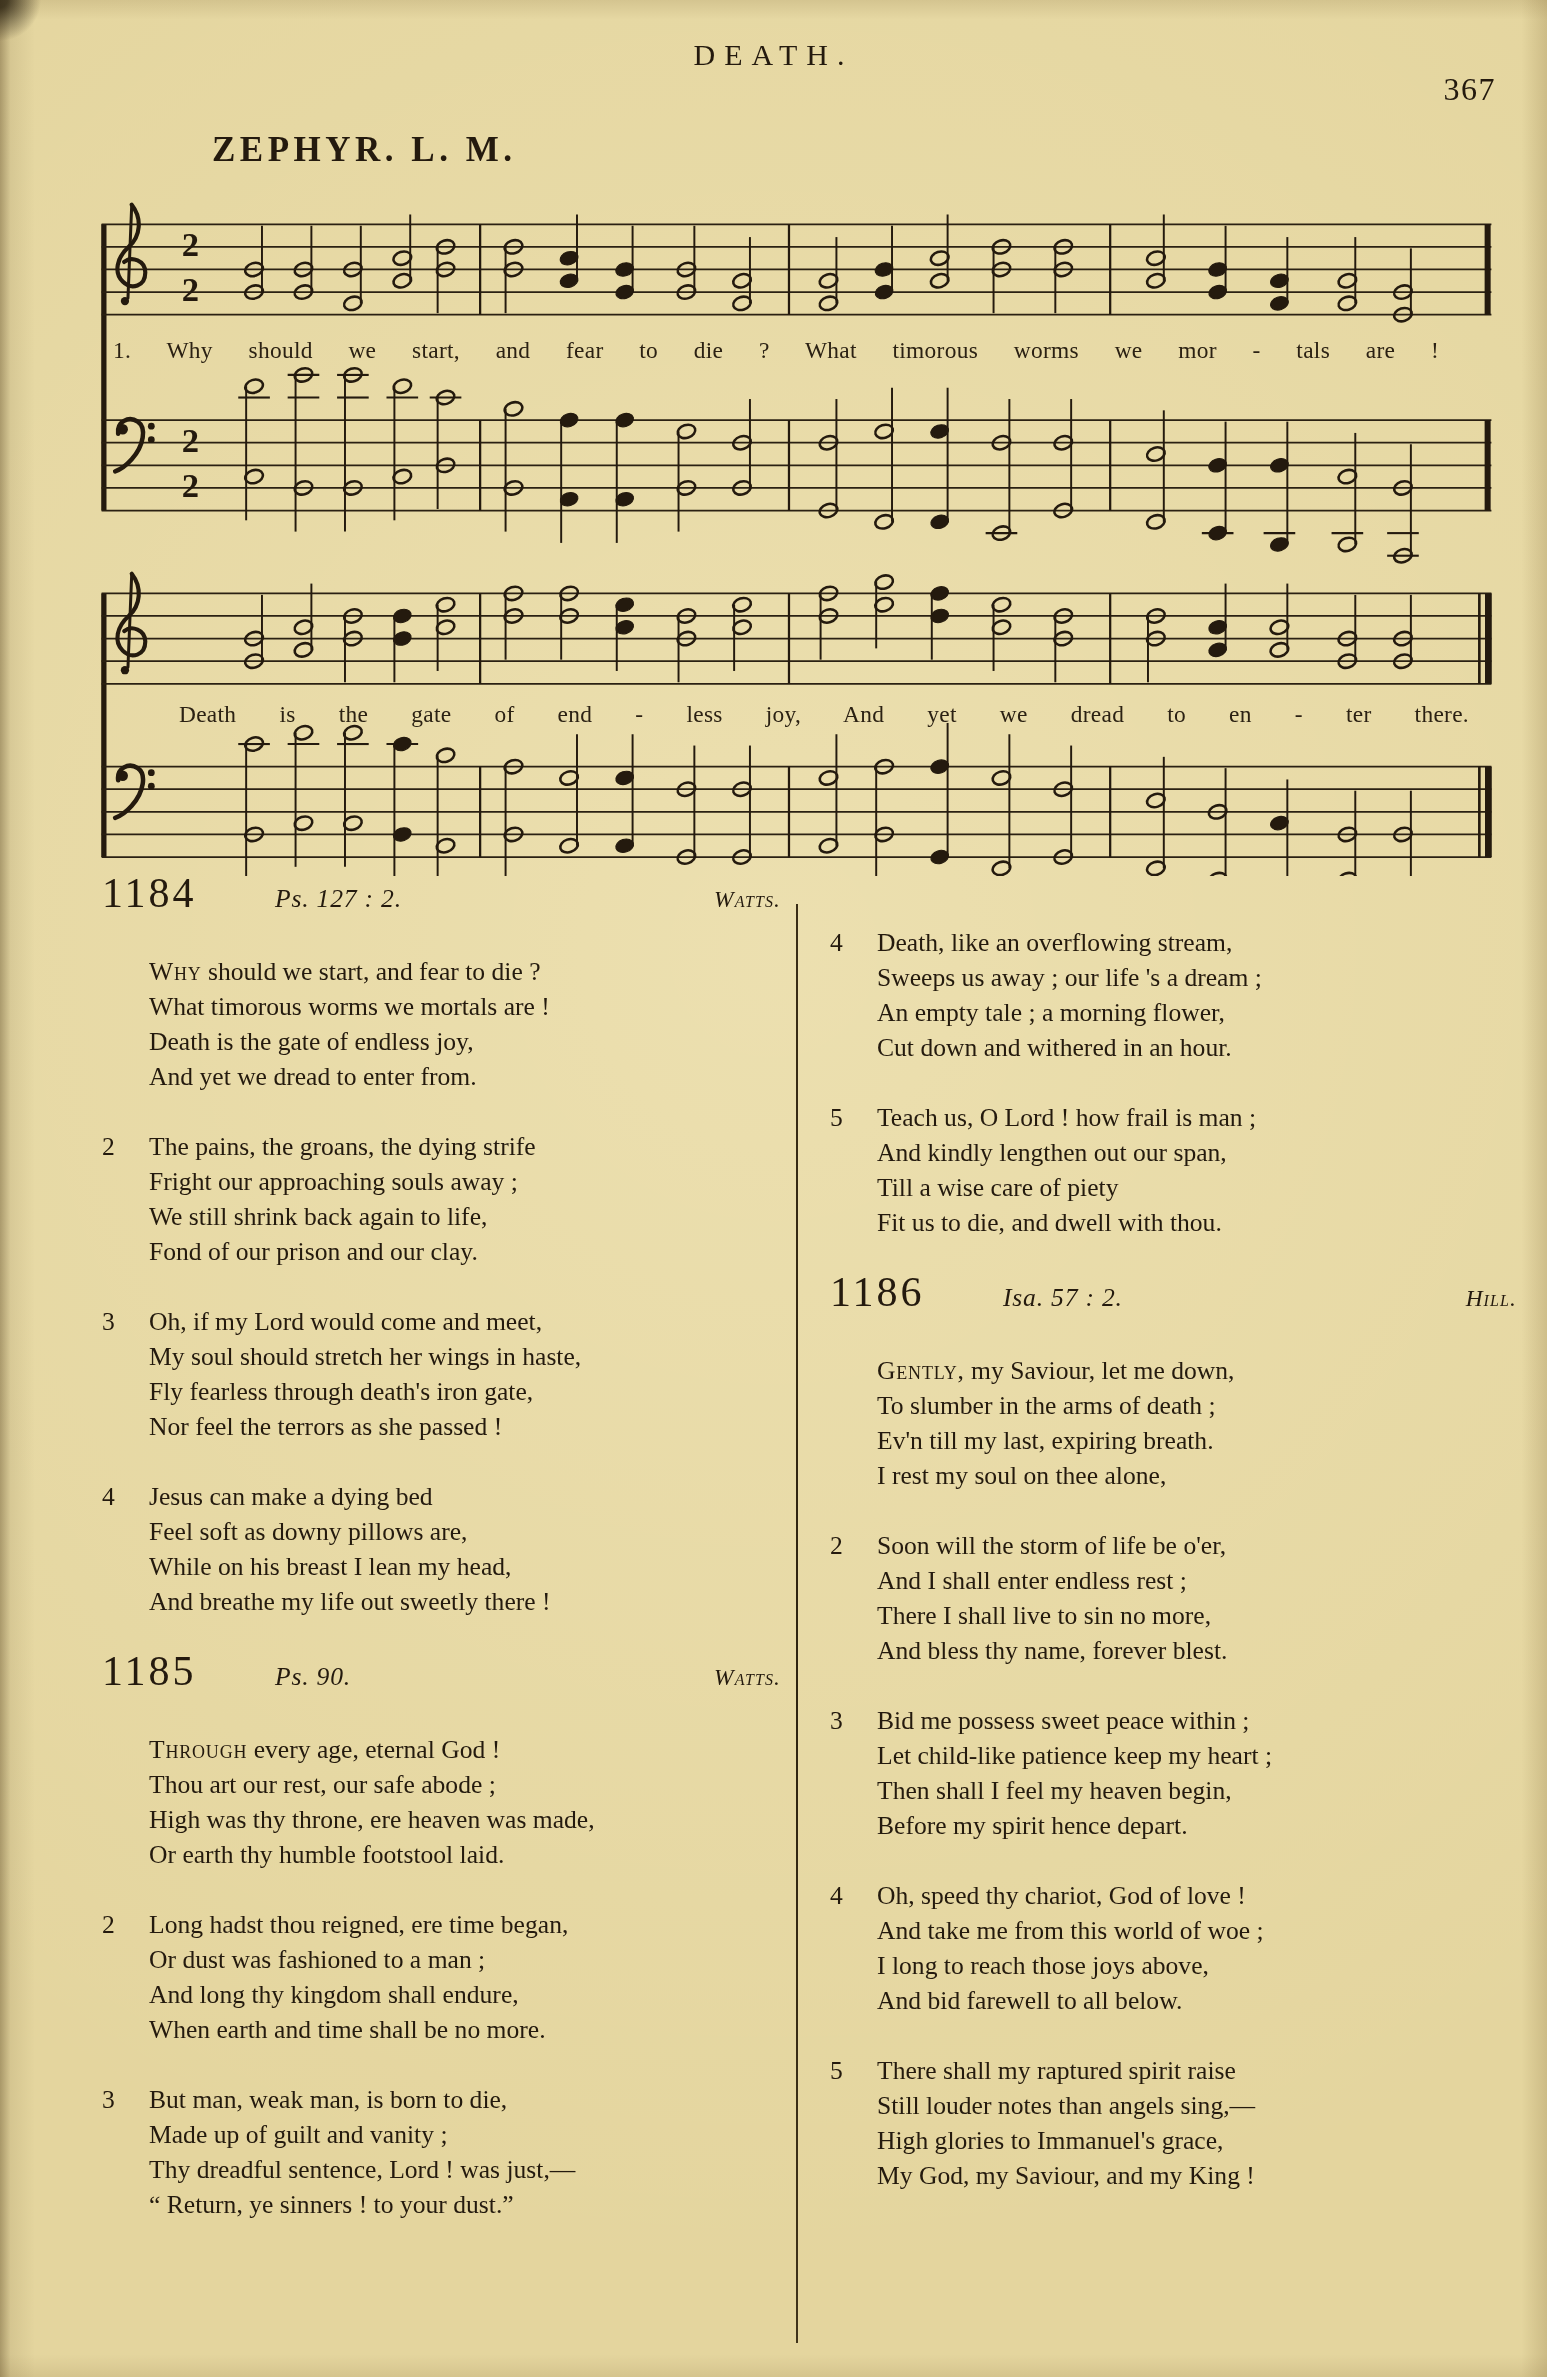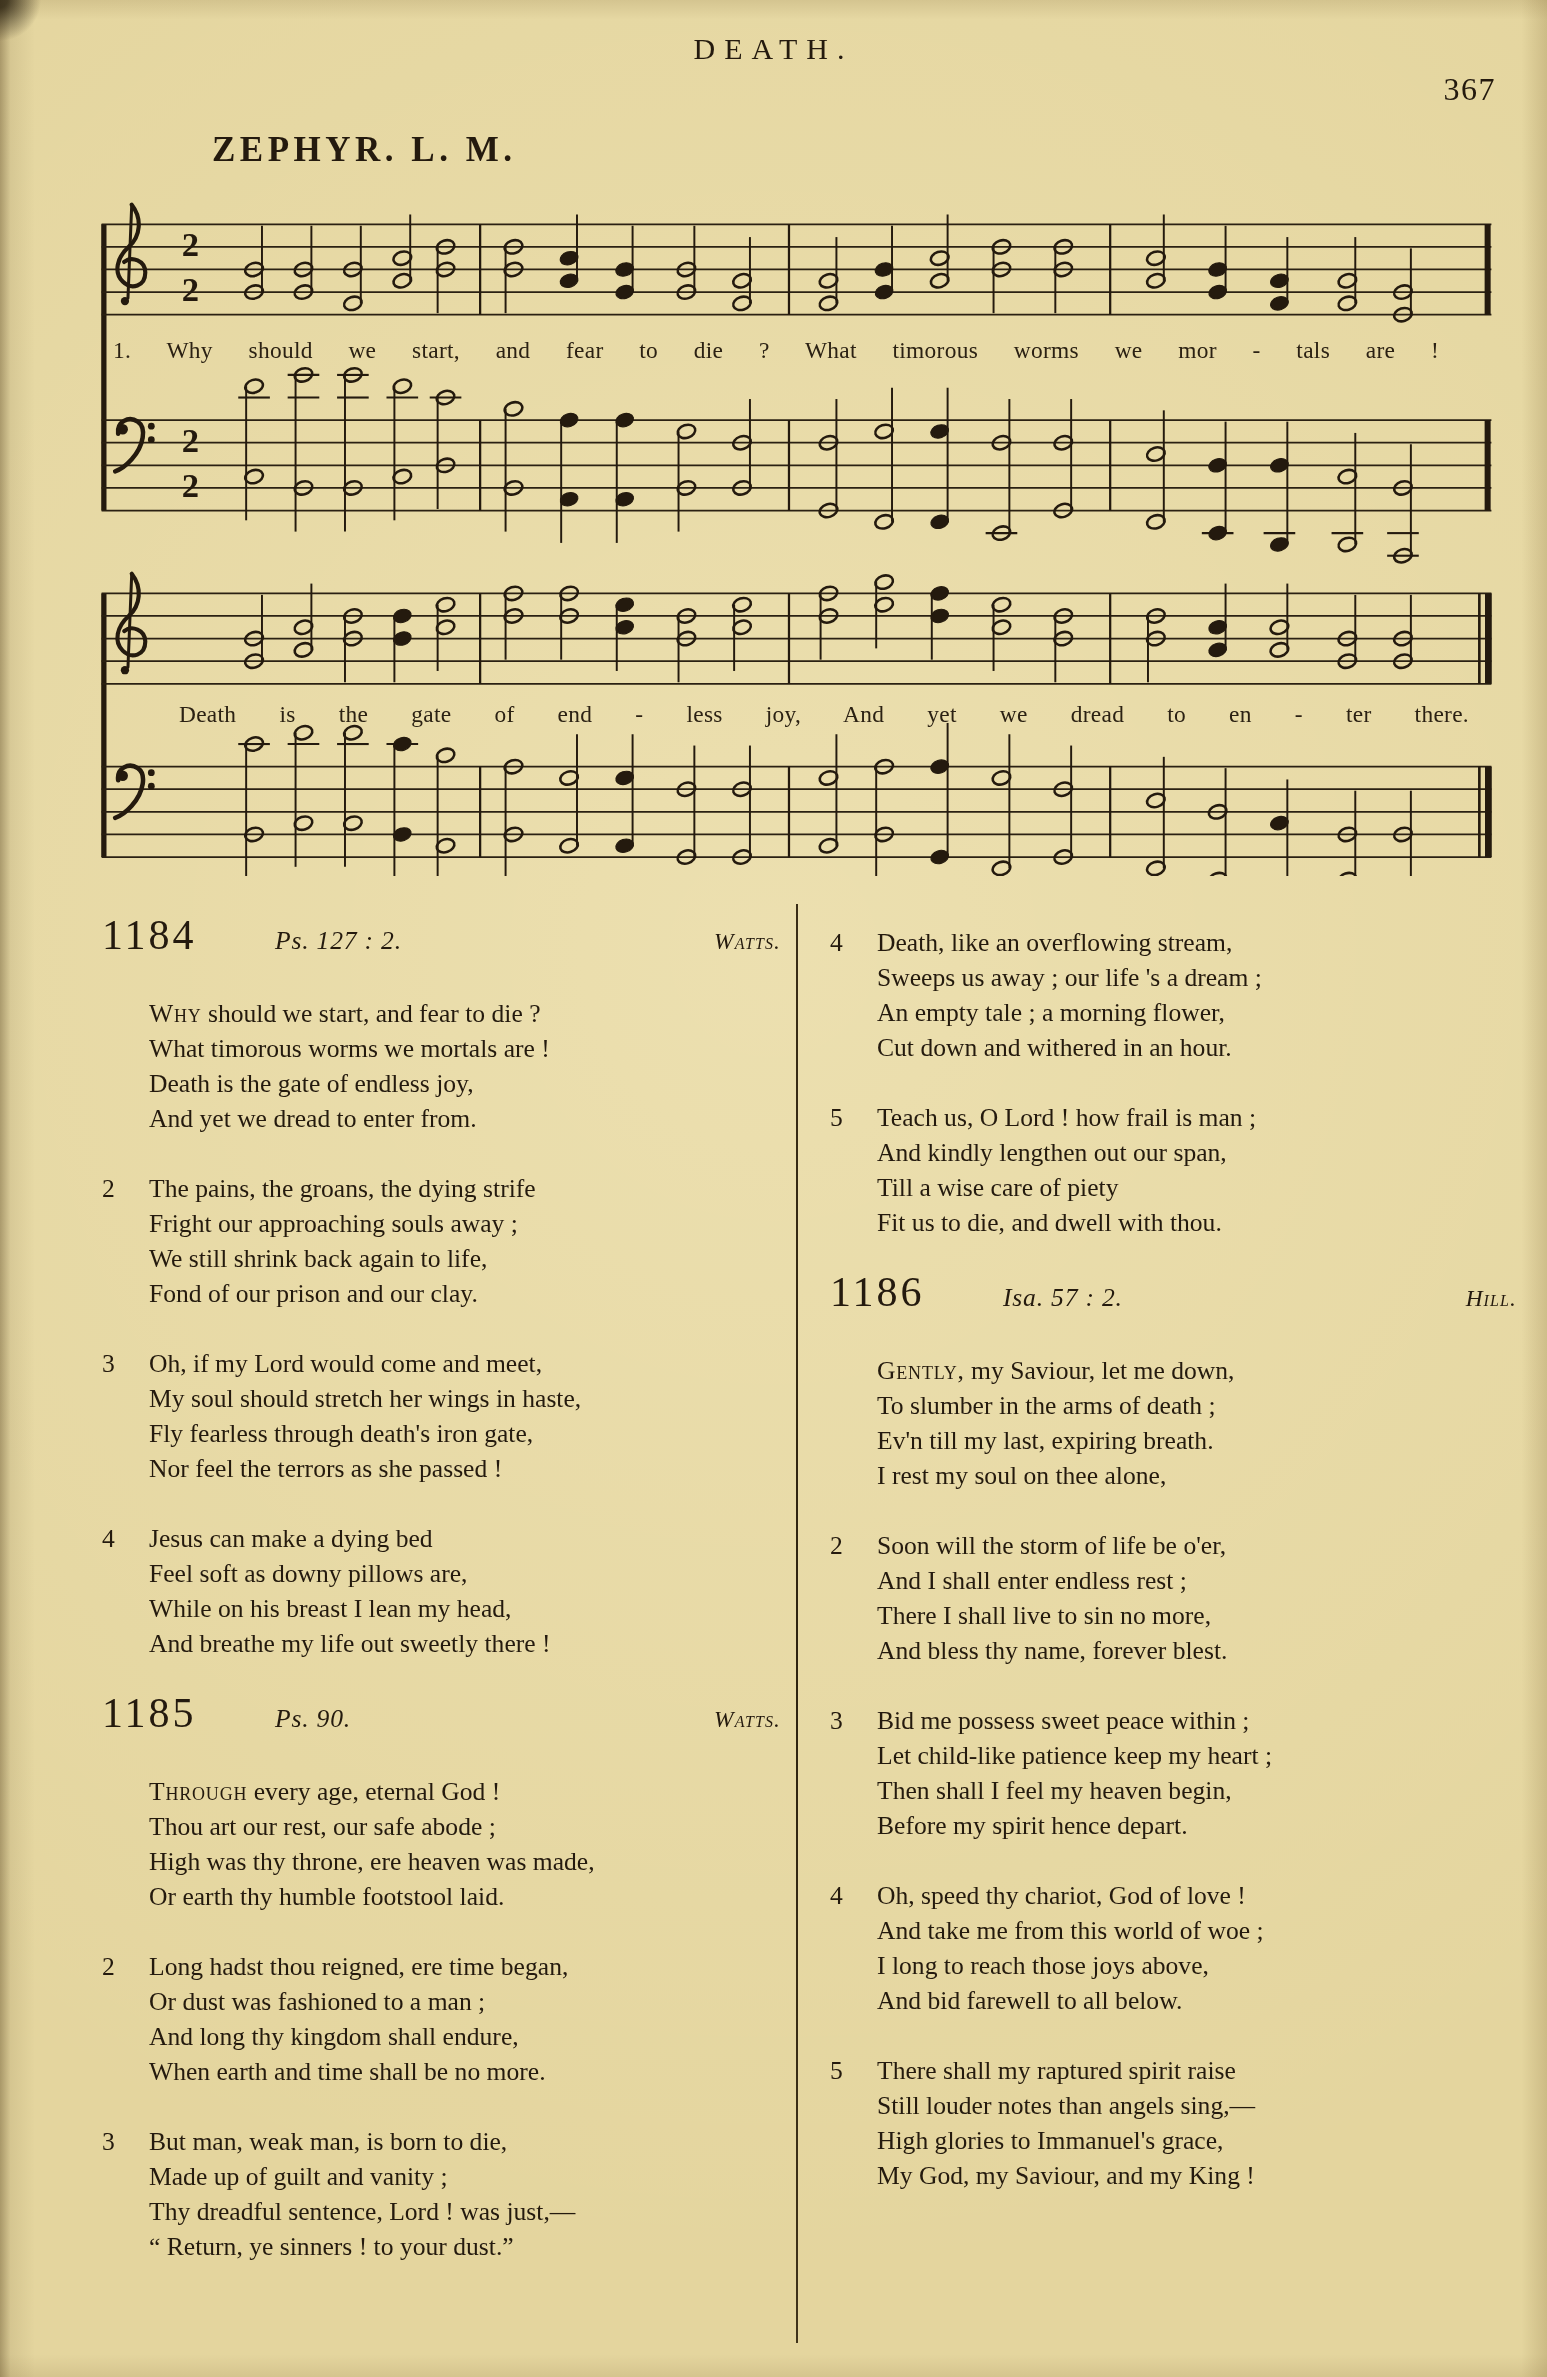--- a/index.html
+++ b/index.html
@@ -13,21 +13,21 @@
     background-image:
       radial-gradient(circle at 0 0, rgba(30,22,8,0.75) 0 7.5px, rgba(0,0,0,0) 41px),
       linear-gradient(to right, rgba(80,60,25,0.40) 0, rgba(80,60,25,0.10) 10.5px, rgba(0,0,0,0) 35px),
       linear-gradient(to left, rgba(120,95,45,0.22) 0, rgba(0,0,0,0) 25.6px),
       linear-gradient(to bottom, rgba(120,95,45,0.16) 0, rgba(0,0,0,0) 19.6px),
       linear-gradient(to top, rgba(120,95,45,0.14) 0, rgba(0,0,0,0) 22.6px),
       radial-gradient(ellipse 120% 80% at 50% 40%, rgba(255,248,216,0.30), rgba(0,0,0,0) 70%);
     overflow:hidden;
   }
   .running-head{
-    position:absolute;top:32px;left:0;right:0;
+    position:absolute;top:38px;left:0;right:0;
     text-align:center;font-size:30px;letter-spacing:9px;
   }
   .page-number{
     position:absolute;top:27px;right:51px;font-size:32px;letter-spacing:1.5px;margin-top:44px;
   }
   .tune-title{
     position:absolute;top:130px;left:212px;
     font-size:35px;font-weight:700;letter-spacing:4.5px;
   }
   .music-wrap{position:absolute;left:79px;top:194px;width:1435px;height:682px;}
@@ -47,21 +47,21 @@
     text-align:justify;text-align-last:justify;
     white-space:normal;letter-spacing:0.3px;
   }
   .lyric-1{left:113px;top:337px;width:1326px;}
   .lyric-2{left:179px;top:701px;width:1290px;}
   .col-divider{
     position:absolute;left:796px;top:904px;width:2.3px;height:1439px;
     background:linear-gradient(to bottom,#3a2d16 0%,#2e2310 55%,#40331a 100%);
   }
   .hymn-col{position:absolute;font-size:25.6px;line-height:35px;}
-  .col-left{left:102px;top:913px;width:679px;}
+  .col-left{left:102px;top:871px;width:679px;}
   .col-right{left:830px;top:925px;width:687px;}
   .hymn-heading{
     display:flex;align-items:baseline;
     margin:4.5px 0 15px 0;min-height:63px;
   }
   .hymn-number{font-size:42px;letter-spacing:3px;flex:0 0 173px;}
   .hymn-ref{flex:1 1 auto;text-align:left;font-style:italic;font-size:25.6px;letter-spacing:0.8px;}
   .hymn-author{flex:0 0 auto;font-size:23.4px;font-variant:small-caps;letter-spacing:1.1px;font-style:italic;}
   .verse{position:relative;padding-left:47px;margin-bottom:35px;}
   .verse-num{position:absolute;left:0;top:0;}

